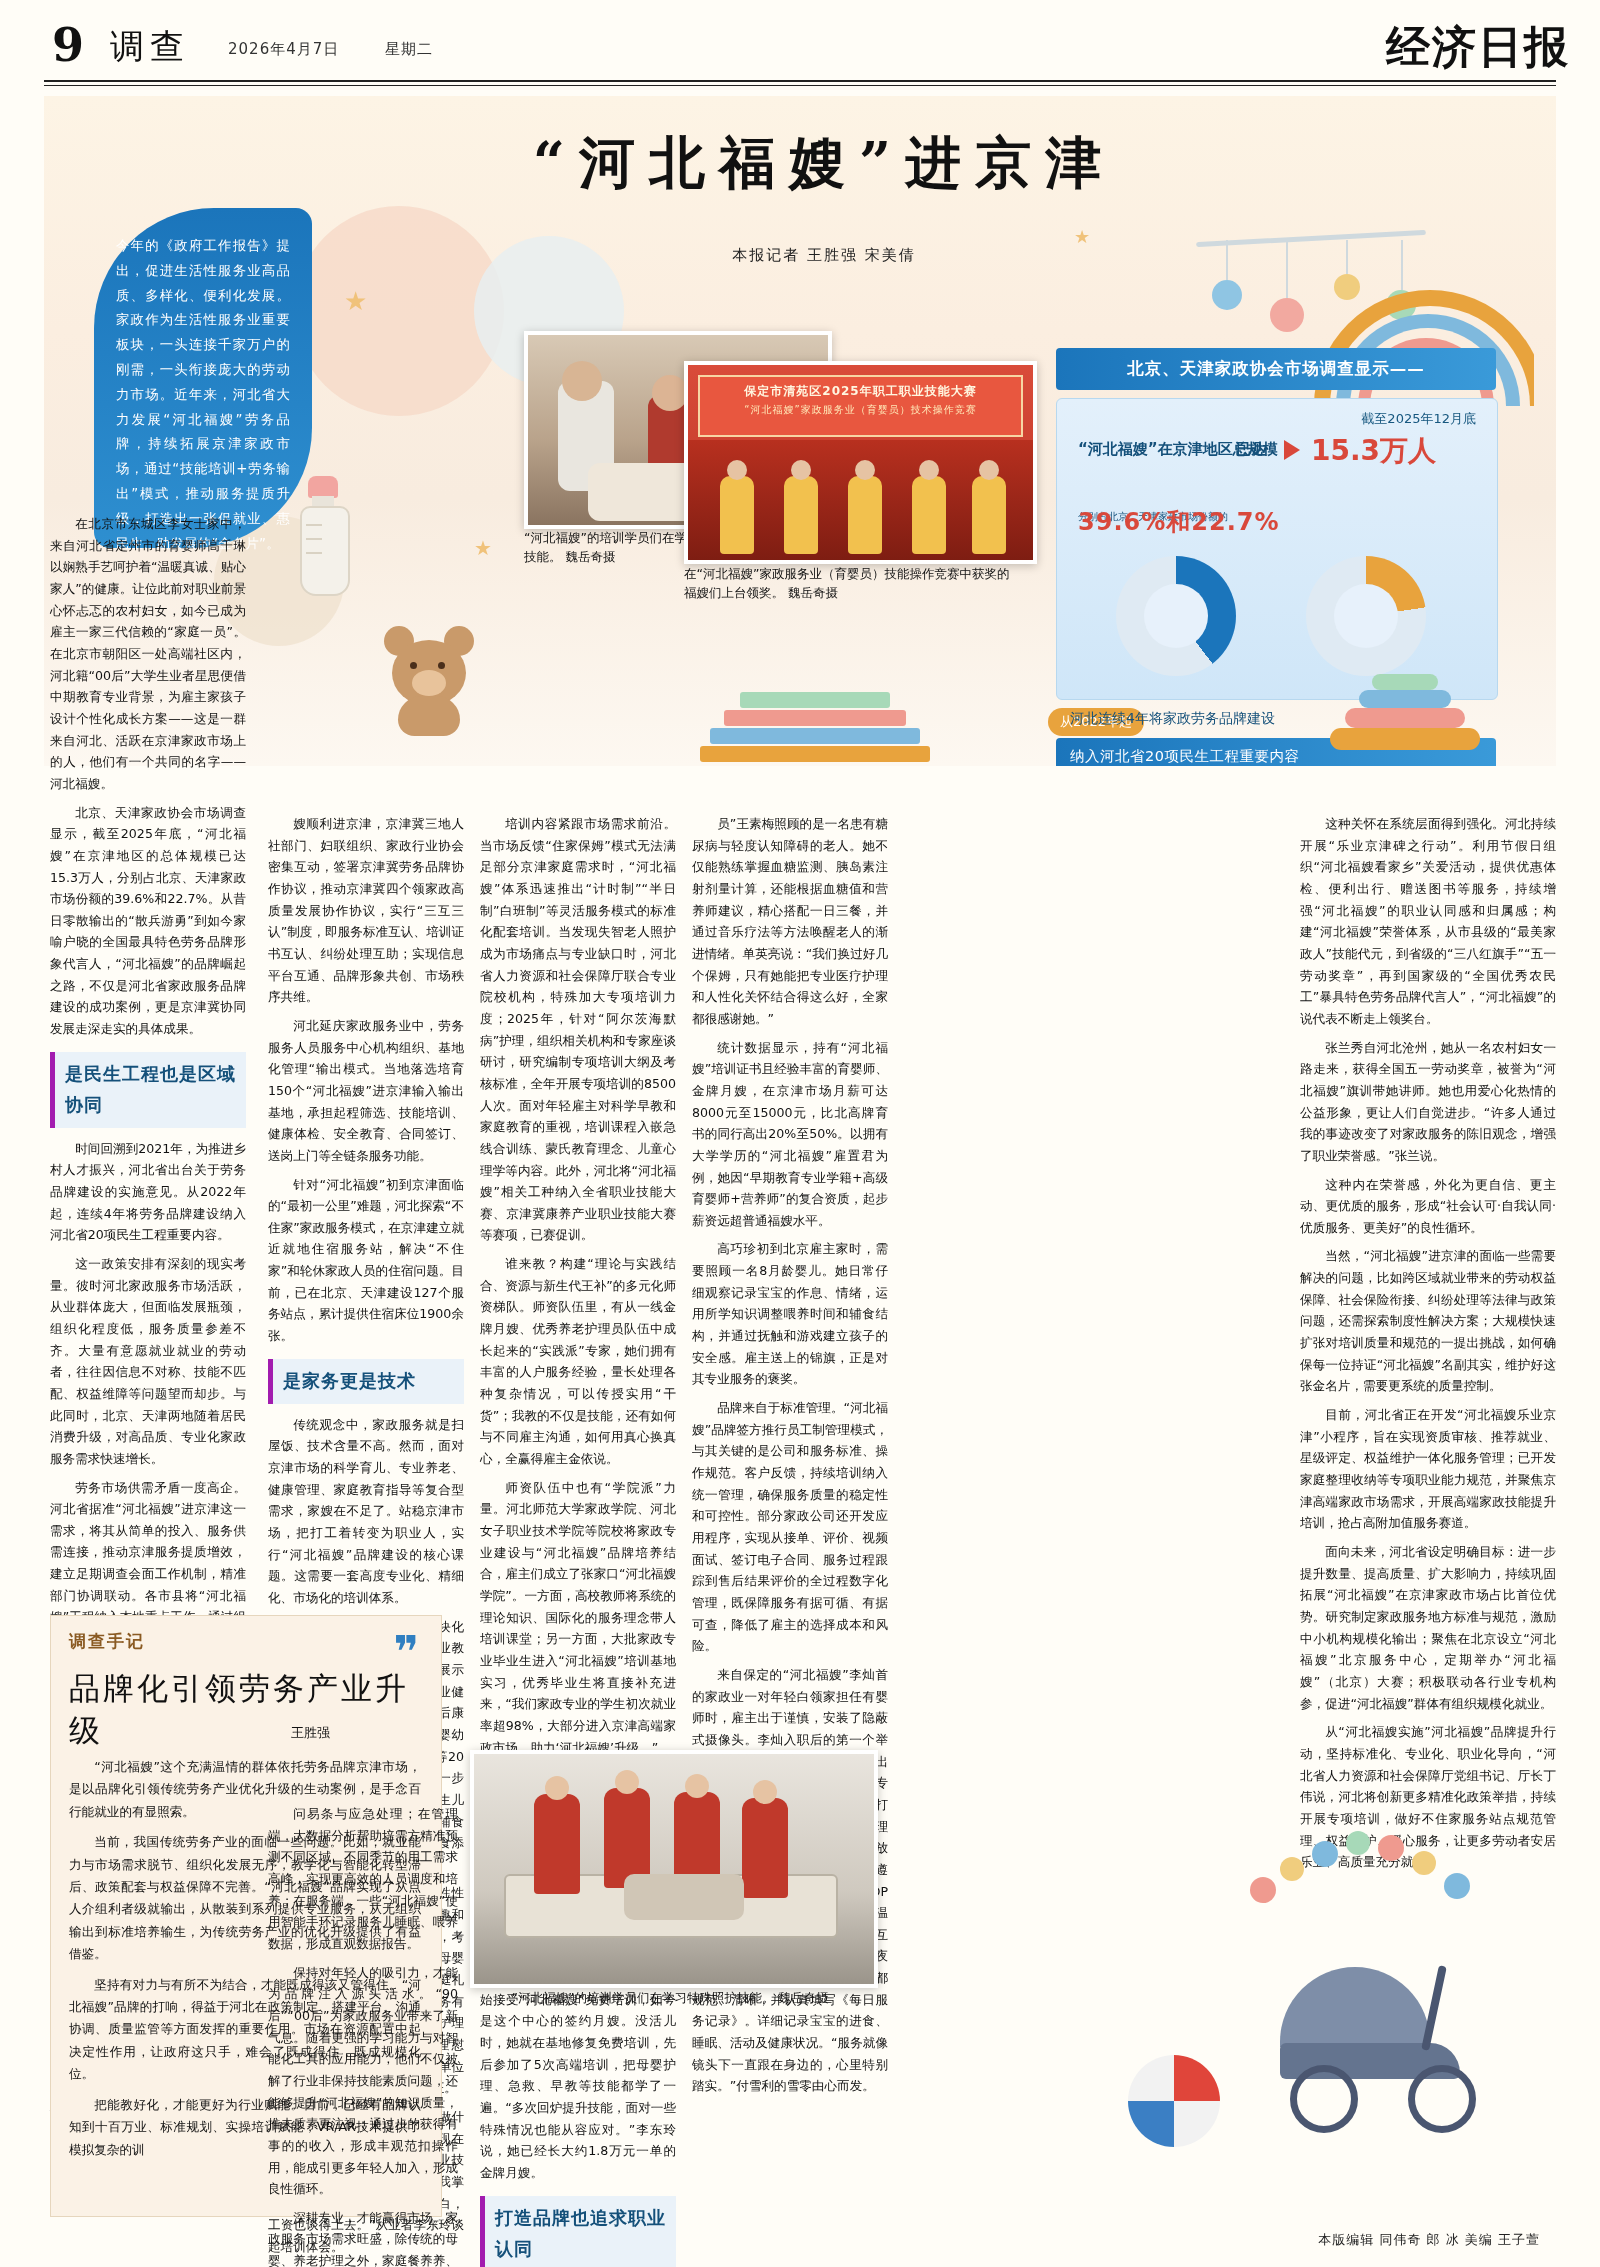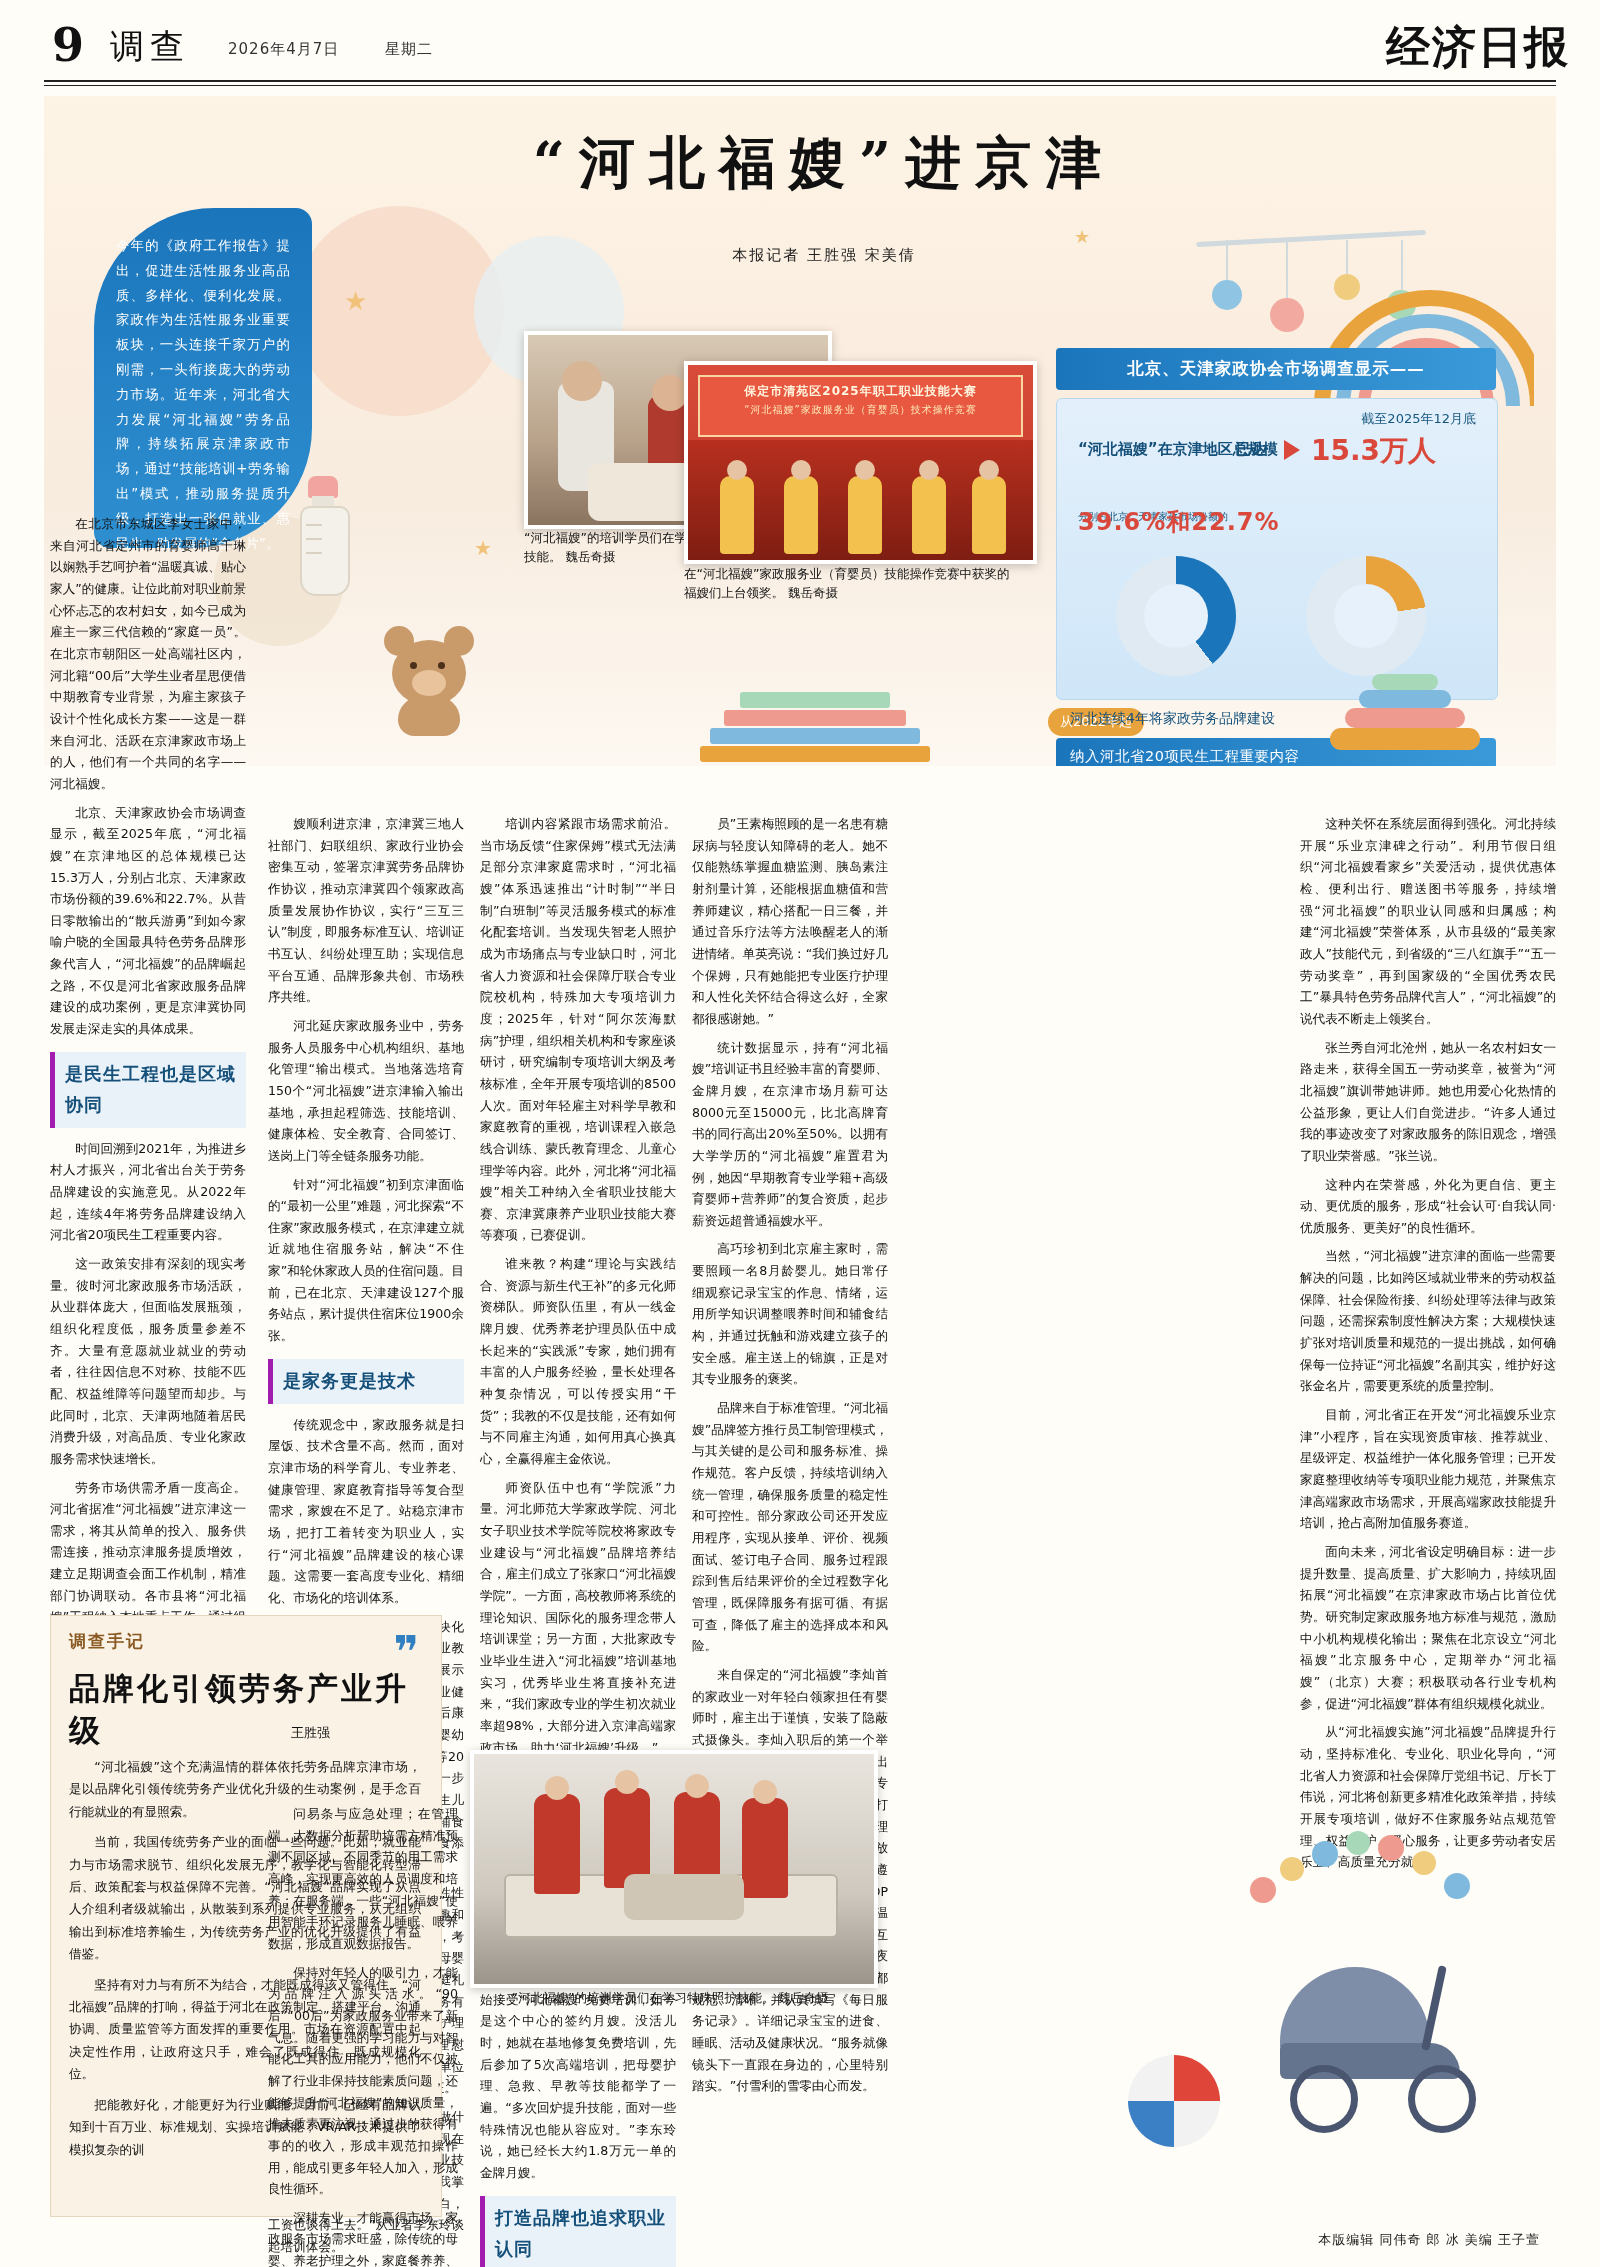--- a/index.html
+++ b/index.html
@@ -120,21 +120,21 @@
   .col{position:absolute;font-size:12.6px;line-height:1.72;text-align:justify;color:#111;margin-top:43px;}
   .col p{margin:0 0 7px 0;text-indent:2em;}
   .sub{display:block;background:#eaf2f9;border-left:5px solid #a21caf;color:#14507a;
        font-size:18px;font-weight:bold;padding:7px 10px;margin:12px 0 10px 0;letter-spacing:1px;text-indent:0;}
 
   
   .notes{position:absolute;left:50px;top:1615px;width:390px;height:600px;background:#fbf2e6;border:1px solid #e6d6bd;}
   .notes .tag{position:absolute;left:18px;top:14px;font-size:17px;color:#8a5a22;letter-spacing:2px;font-weight:bold;}
   .notes .quote{position:absolute;right:18px;top:10px;font-size:44px;color:#2f7fc1;font-weight:bold;letter-spacing:4px;}
   .notes h2{position:absolute;left:18px;top:52px;width:360px;margin:0;font-family:"DejaVu Serif","Liberation Serif",serif;
-       font-size:31px;letter-spacing:3px;font-weight:bold;color:#111;}
+       font-size:31px;letter-spacing:3px;font-weight:normal;color:#111;}
   .notes .auth{position:absolute;left:240px;top:108px;font-size:13px;}
   .notes .body{position:absolute;left:18px;top:140px;width:352px;font-size:12.6px;line-height:1.78;text-align:justify;}
   .notes .body p{margin:0 0 8px 0;text-indent:2em;}
 
   
   .stroller{position:absolute;right:60px;bottom:120px;width:300px;height:200px;}
   .stroller .hood{position:absolute;left:40px;top:20px;width:150px;height:80px;background:#7e8ea8;border-radius:80px 80px 0 0;}
   .stroller .seat{position:absolute;left:40px;top:96px;width:180px;height:36px;background:#64748f;border-radius:6px 30px 6px 6px;}
   .stroller .wheel{position:absolute;bottom:14px;width:54px;height:54px;border:7px solid #4a5670;border-radius:50%;}
   .stroller .handle{position:absolute;left:190px;top:18px;width:8px;height:86px;background:#4a5670;border-radius:5px;transform:rotate(12deg);}

